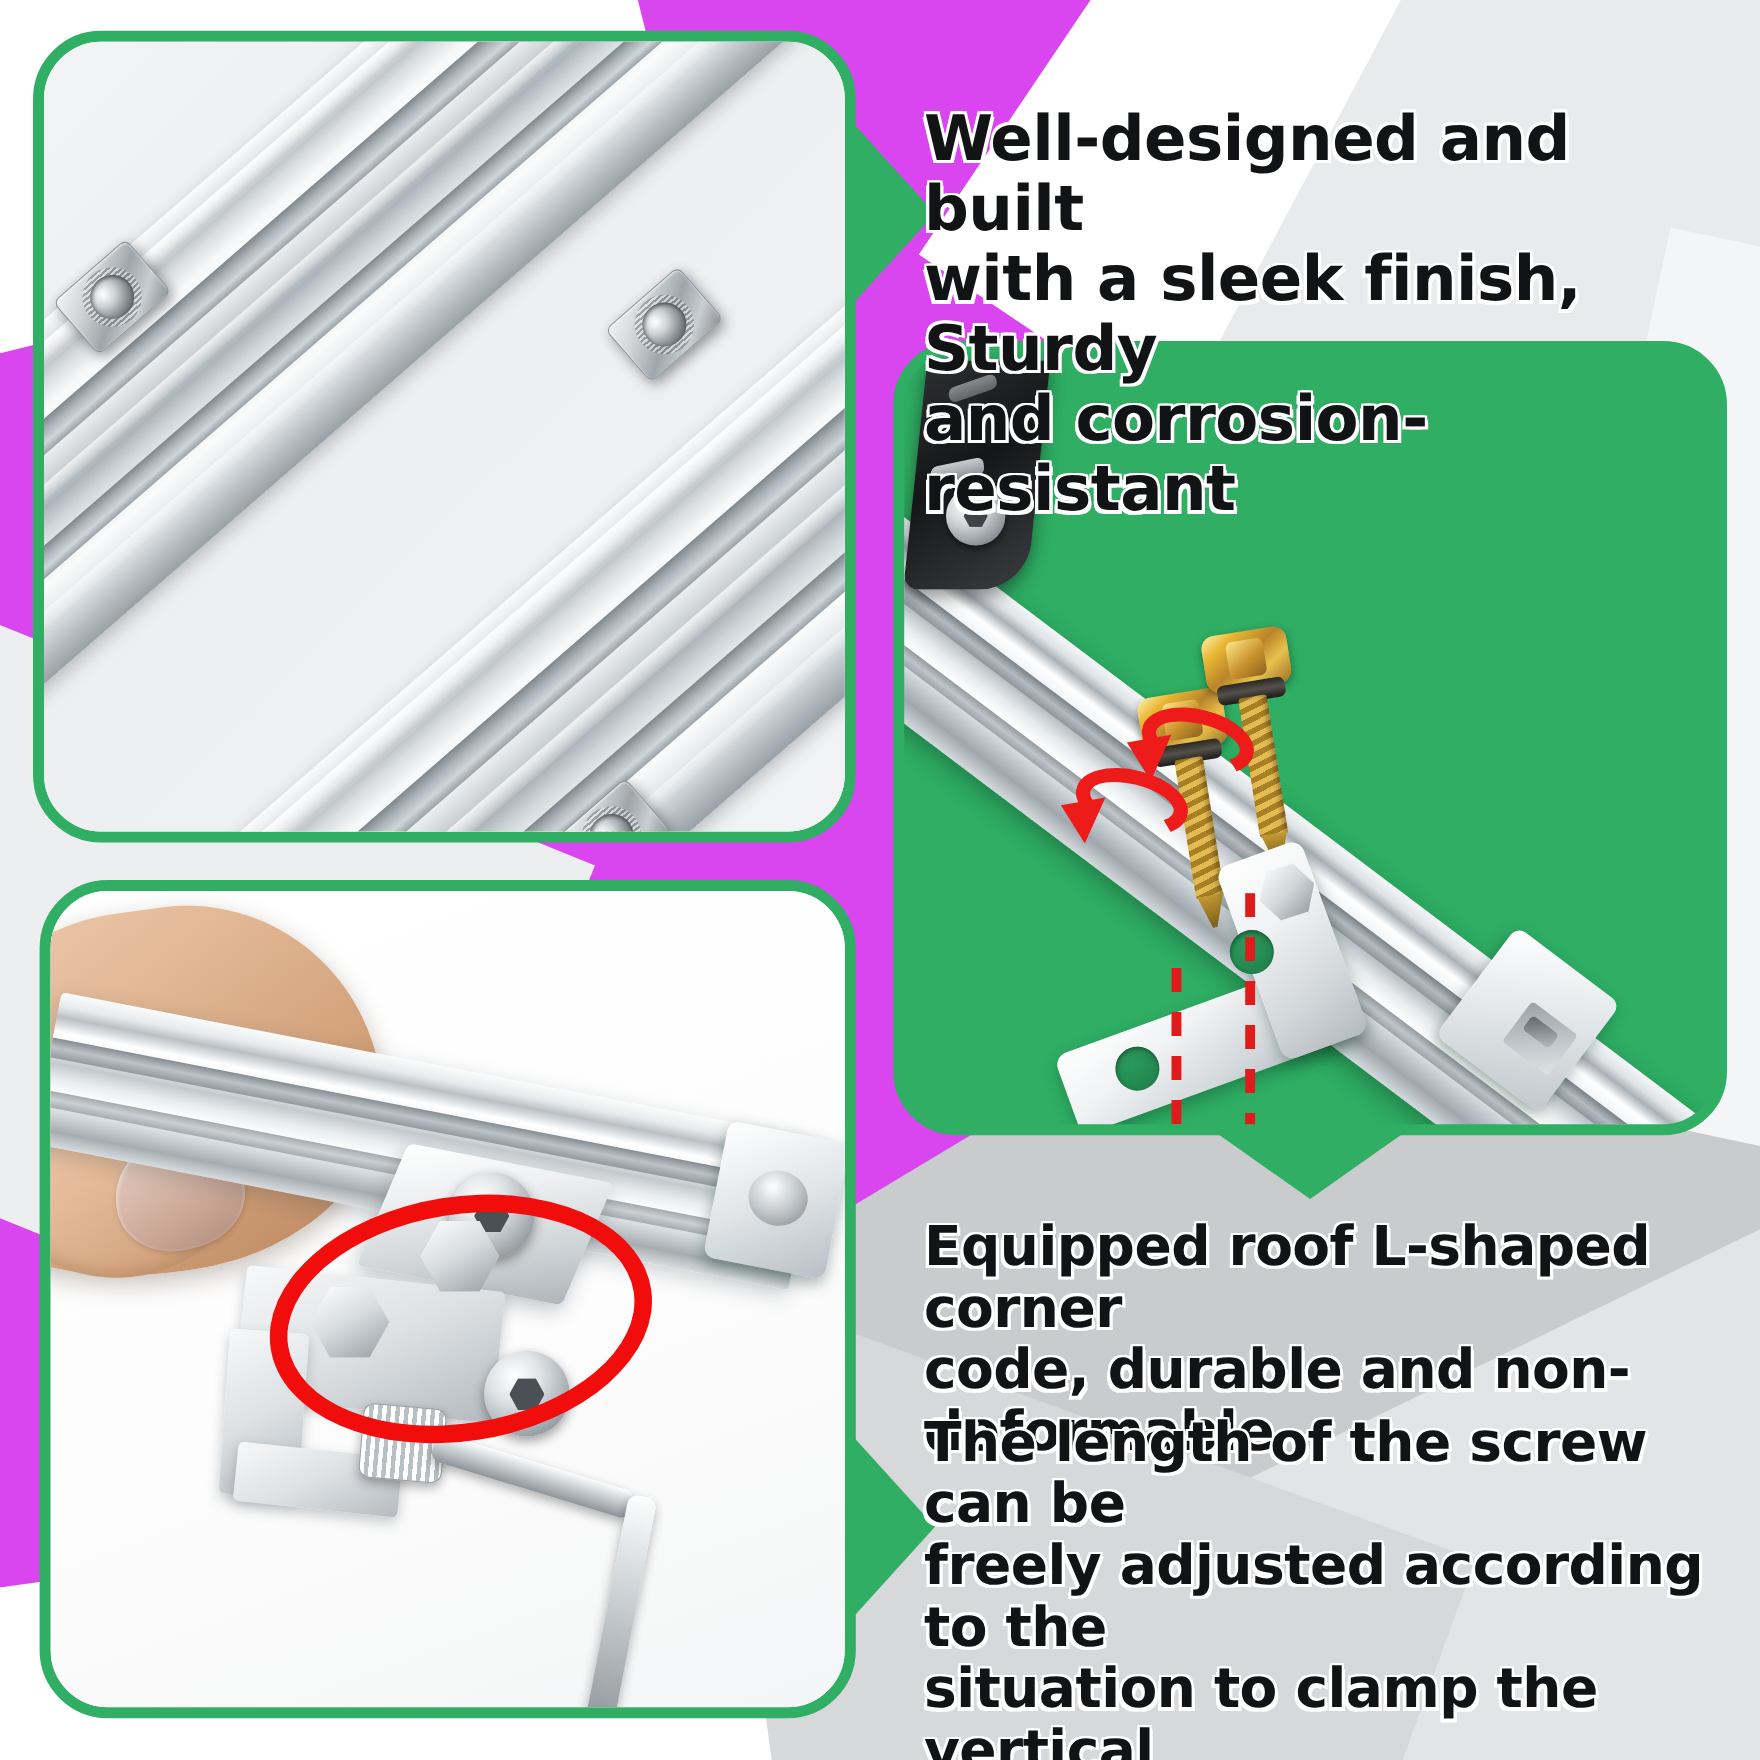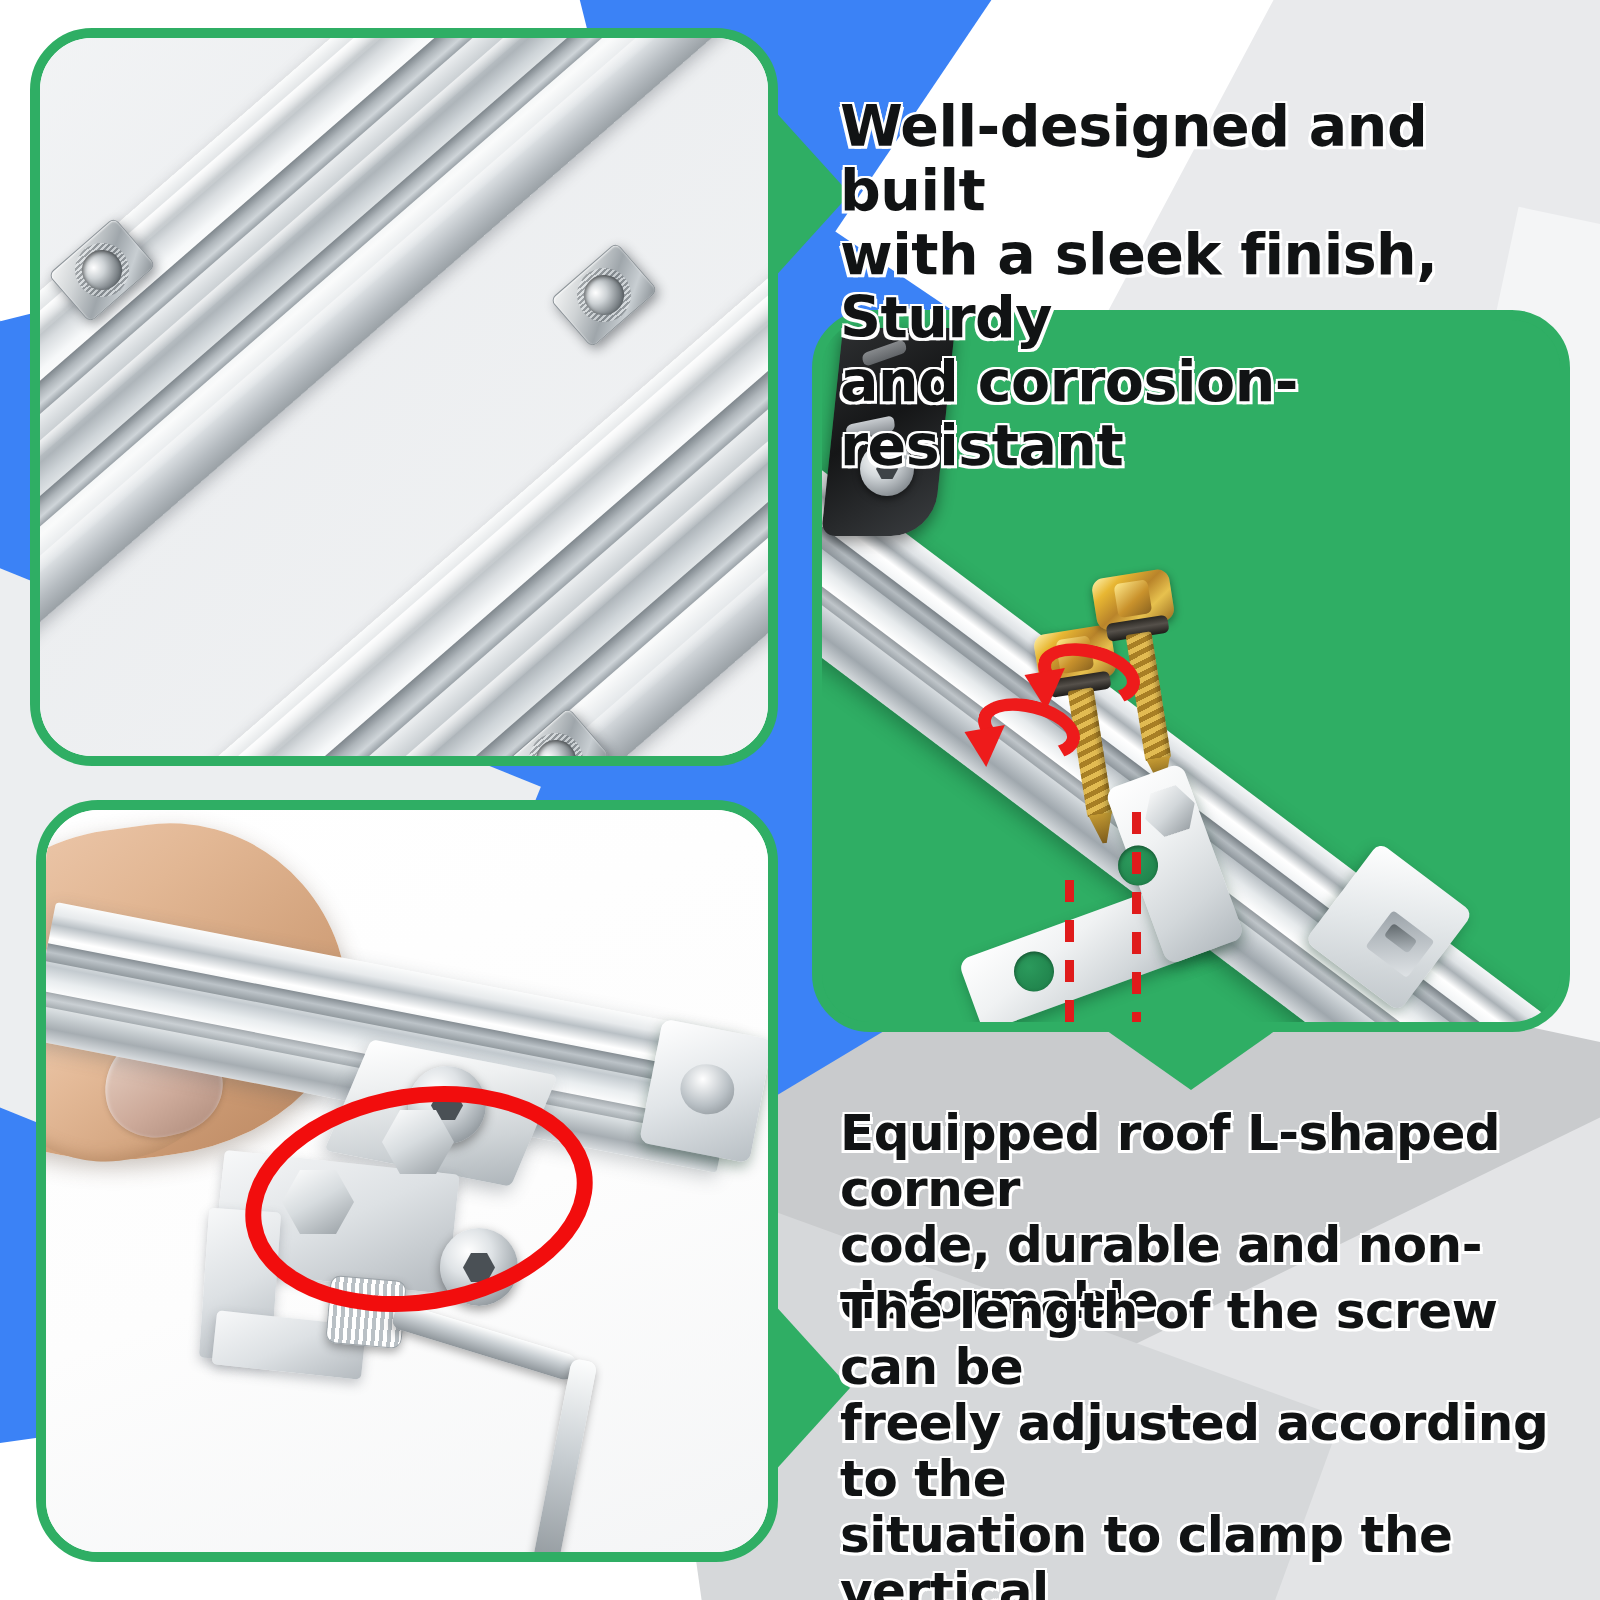--- a/index.html
+++ b/index.html
@@ -2,21 +2,21 @@
 <html><head>
 <meta charset="utf-8">
 <style>
   html,body{margin:0;padding:0;}
   body{
     width:1600px;height:1600px;
     font-family:"Liberation Sans", sans-serif;
     background:#f2f3f4;
     overflow:hidden;
   }
-  .stage{position:relative;width:1600px;height:1600px;overflow:hidden;background:#3b82f6;}
+  .stage{position:relative;width:1600px;height:1600px;overflow:hidden;background:#d946ef;}
 
   
   .bg{position:absolute;inset:0;overflow:hidden;}
   .facet{position:absolute;}
   .f1{top:-340px;left:1010px;width:900px;height:900px;background:#ffffff;transform:rotate(34deg);}
   .f2{top:-500px;left:1280px;width:900px;height:1200px;background:#e9eaec;transform:rotate(28deg);}
   .f3{top:820px;left:660px;width:1400px;height:900px;background:#c9cbcd;transform:rotate(-31deg);}
   .f4{top:1170px;left:980px;width:1200px;height:760px;background:#e3e4e6;transform:rotate(-26deg);}
   .f5{top:1280px;left:560px;width:700px;height:600px;background:#d6d8da;transform:rotate(20deg);}
   .f6{top:-170px;left:-60px;width:640px;height:420px;background:#ffffff;transform:rotate(-14deg);}

